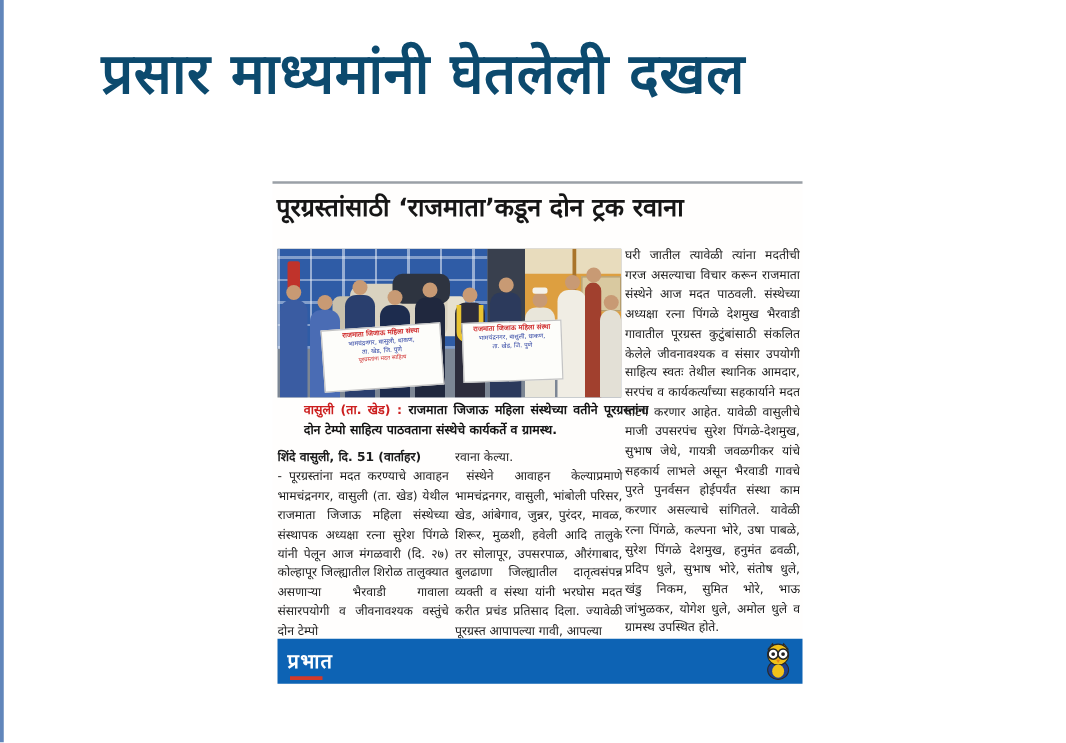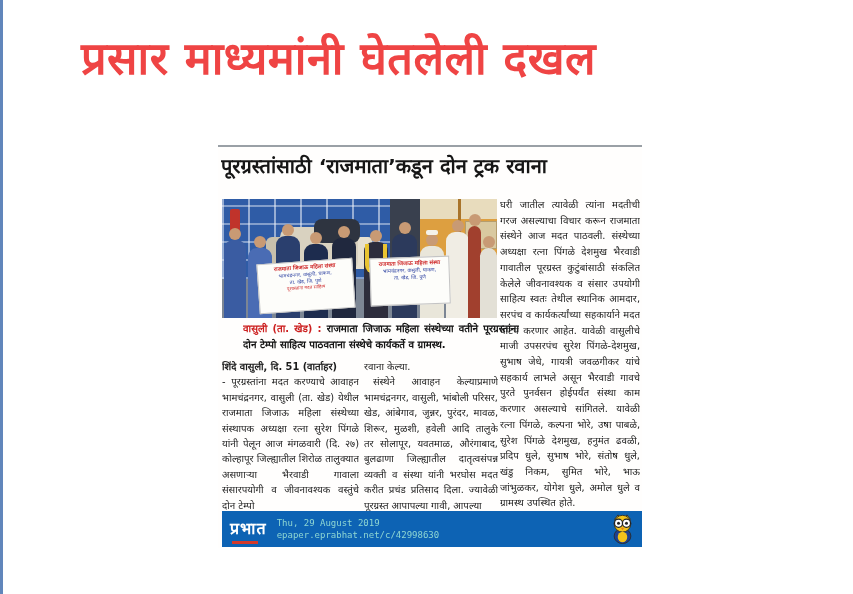--- a/index.html
+++ b/index.html
@@ -2,21 +2,21 @@
 <html><head>
 <meta charset="utf-8">
 <style>
   html,body{margin:0;padding:0;background:#ffffff;}
   body{width:853px;height:594px;position:relative;overflow:hidden;
        font-family:"DejaVu Sans","Liberation Sans",sans-serif;color:#1a1a1a;}
 
   .slide-left-border{position:absolute;left:0;top:0;width:3px;height:594px;background:#6186bb;}
 
   .slide-title{position:absolute;left:0;top:26px;width:677px;text-align:center;
-    font-size:45px;font-weight:bold;color:#ef4444;letter-spacing:0.5px;}
+    font-size:45px;font-weight:bold;color:#0c4a6e;letter-spacing:0.5px;}
 
   
   .clipping{position:absolute;left:218px;top:145px;width:424px;height:403px;background:#fffefd;}
   .top-rule{position:absolute;left:0;top:0;width:424px;height:2px;background:#9aa0a6;}
   .headline{position:absolute;left:3px;top:7px;width:420px;height:40px;overflow:hidden;
     font-size:20px;font-weight:bold;color:#161616;white-space:nowrap;}
 
   
   .photo{position:absolute;left:4px;top:54px;width:275px;height:119px;overflow:hidden;
     background:#7c8694;}
@@ -147,34 +147,30 @@
   <div class="caption">
     <span class="cap-lead">वासुली (ता. खेड) :</span><span> राजमाता जिजाऊ महिला संस्थेच्या वतीने पूरग्रस्तांना दोन टेम्पो साहित्य पाठवताना संस्थेचे कार्यकर्ते व ग्रामस्थ.</span>
   </div>
 
   <div class="col col1">
     <p><span class="dateline">शिंदे वासुली, दि. 51 (वार्ताहर)</span></p>
     <p>- पूरग्रस्तांना मदत करण्याचे आवाहन भामचंद्रनगर, वासुली (ता. खेड) येथील राजमाता जिजाऊ महिला संस्थेच्या संस्थापक अध्यक्षा रत्ना सुरेश पिंगळे यांनी पेलून आज मंगळवारी (दि. २७) कोल्हापूर जिल्ह्यातील शिरोळ तालुक्यात असणाऱ्या भैरवाडी गावाला संसारपयोगी व जीवनावश्यक वस्तुंचे दोन टेम्पो</p>
   </div>
   <div class="col col2">
     <p>रवाना केल्या.</p>
-    <p class="indent">संस्थेने आवाहन केल्याप्रमाणे भामचंद्रनगर, वासुली, भांबोली परिसर, खेड, आंबेगाव, जुन्नर, पुरंदर, मावळ, शिरूर, मुळशी, हवेली आदि तालुके तर सोलापूर, यवतमाळ, औरंगाबाद, बुलढाणा जिल्ह्यातील दातृत्वसंपन्न व्यक्ती व संस्था यांनी भरघोस मदत करीत प्रचंड प्रतिसाद दिला. ज्यावेळी पूरग्रस्त आपापल्या गावी, आपल्या</p>
+    <p class="indent">संस्थेने आवाहन केल्याप्रमाणे भामचंद्रनगर, वासुली, भांबोली परिसर, खेड, आंबेगाव, जुन्नर, पुरंदर, मावळ, शिरूर, मुळशी, हवेली आदि तालुके तर सोलापूर, उपसरपाळ, औरंगाबाद, बुलढाणा जिल्ह्यातील दातृत्वसंपन्न व्यक्ती व संस्था यांनी भरघोस मदत करीत प्रचंड प्रतिसाद दिला. ज्यावेळी पूरग्रस्त आपापल्या गावी, आपल्या</p>
   </div>
   <div class="col col3">
     <p>घरी जातील त्यावेळी त्यांना मदतीची गरज असल्याचा विचार करून राजमाता संस्थेने आज मदत पाठवली. संस्थेच्या अध्यक्षा रत्ना पिंगळे देशमुख भैरवाडी गावातील पूरग्रस्त कुटुंबांसाठी संकलित केलेले जीवनावश्यक व संसार उपयोगी साहित्य स्वतः तेथील स्थानिक आमदार, सरपंच व कार्यकर्त्यांच्या सहकार्याने मदत वाटप करणार आहेत. यावेळी वासुलीचे माजी उपसरपंच सुरेश पिंगळे-देशमुख, सुभाष जेधे, गायत्री जवळगीकर यांचे सहकार्य लाभले असून भैरवाडी गावचे पुरते पुनर्वसन होईपर्यंत संस्था काम करणार असल्याचे सांगितले. यावेळी रत्ना पिंगळे, कल्पना भोरे, उषा पाबळे, सुरेश पिंगळे देशमुख, हनुमंत ढवळी, प्रदिप धुले, सुभाष भोरे, संतोष धुले, खंडु निकम, सुमित भोरे, भाऊ जांभुळकर, योगेश धुले, अमोल धुले व ग्रामस्थ उपस्थित होते.</p>
   </div>
 
   <div class="footer">
     <div class="logo-wrap">
       <span class="logo">प्रभात</span>
       <span class="logo-accent"></span>
-    </div>
-    <div class="footer-meta">
-      <div>Thu, 29 August 2019</div>
-      <div>epaper.eprabhat.net/c/42998630</div>
     </div>
     <svg class="owl" viewBox="0 0 30 34" xmlns="http://www.w3.org/2000/svg">
       <polygon points="6,6 10,1 12,7" fill="#f2c21a" stroke="#2a2a2a" stroke-width="1"></polygon>
       <polygon points="24,6 20,1 18,7" fill="#f2c21a" stroke="#2a2a2a" stroke-width="1"></polygon>
       <ellipse cx="15" cy="25" rx="9.5" ry="8.5" fill="#1d3f8f" stroke="#2a2a2a" stroke-width="1"></ellipse>
       <circle cx="15" cy="11" r="9.5" fill="#f2c21a" stroke="#2a2a2a" stroke-width="1"></circle>
       <circle cx="10.5" cy="10.5" r="4.6" fill="#ffffff" stroke="#222222" stroke-width="1.4"></circle>
       <circle cx="19.5" cy="10.5" r="4.6" fill="#ffffff" stroke="#222222" stroke-width="1.4"></circle>
       <circle cx="10.5" cy="10.5" r="1.7" fill="#222222"></circle>
       <circle cx="19.5" cy="10.5" r="1.7" fill="#222222"></circle>

